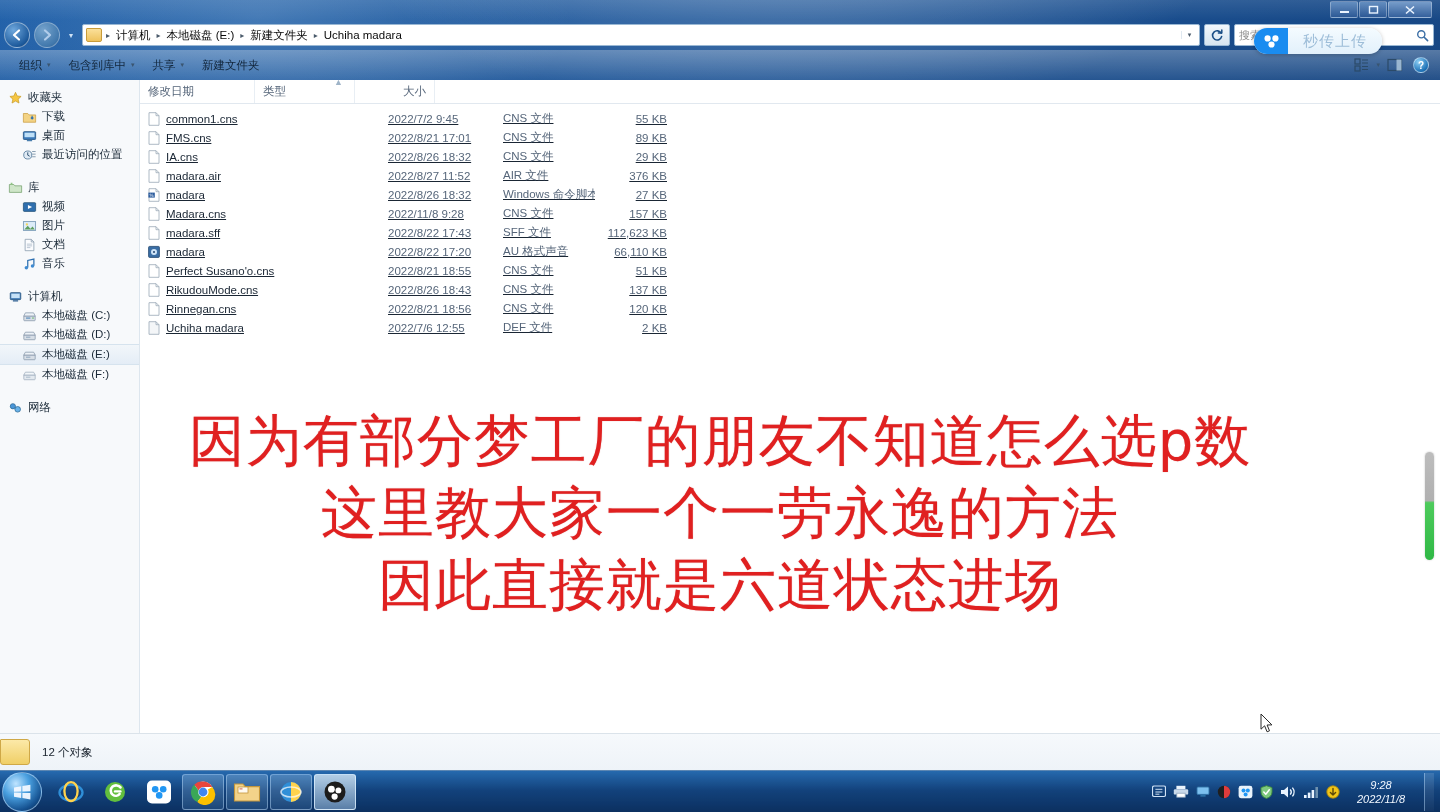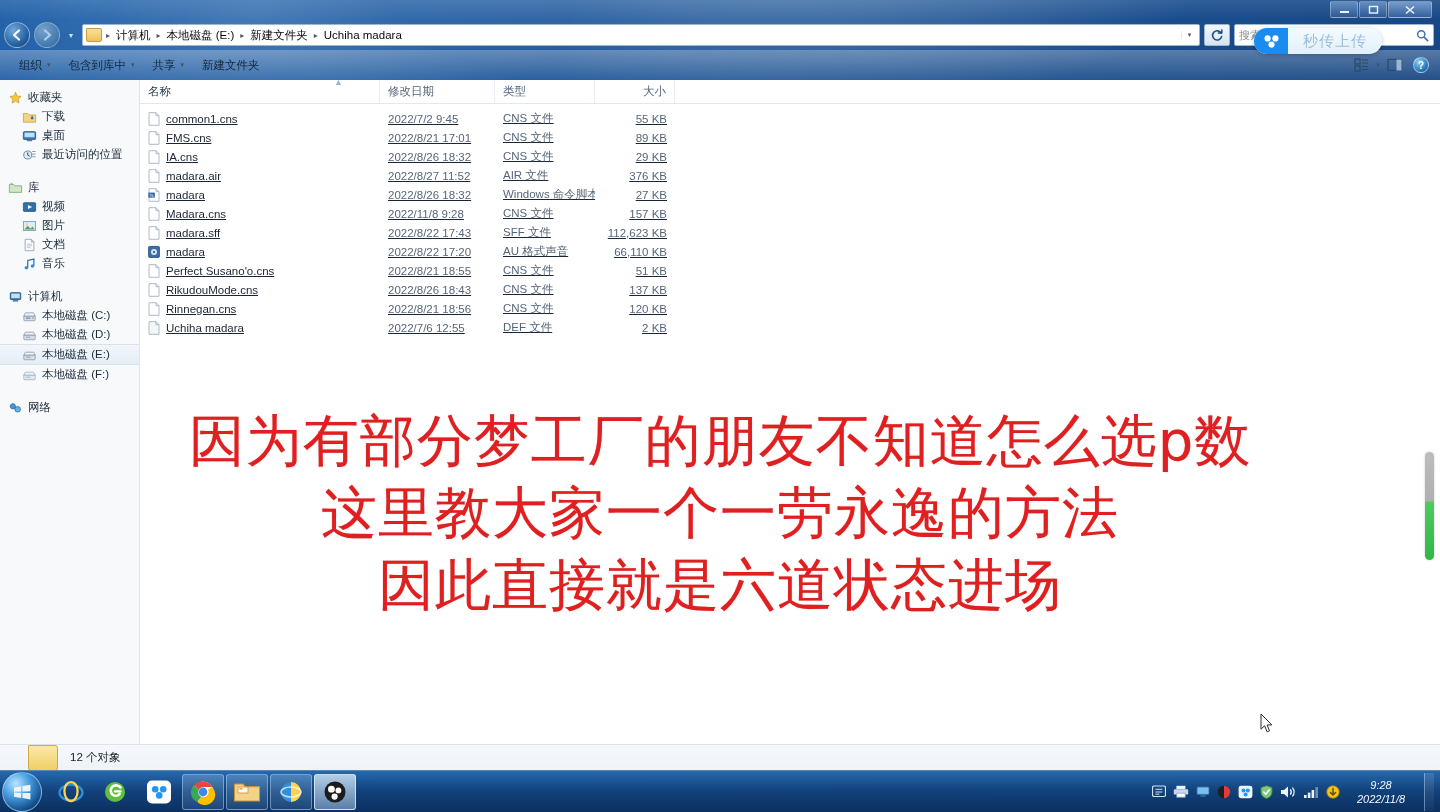--- a/index.html
+++ b/index.html
@@ -238,25 +238,25 @@
   .cell { padding: 0 8px; overflow: hidden; white-space: nowrap; }
   .c-name { width: 240px; display: flex; align-items: center; gap: 6px; }
   .c-date { width: 115px; color: #56667a; }
   .c-type { width: 100px; color: #56667a; }
   .c-size { width: 80px; text-align: right; color: #56667a; display:block; }
 
   .fileicon { width: 12px; height: 14px; flex: 0 0 auto; }
 
   
   .statusbar {
-    height: 26px; flex: 0 0 auto;
+    height: 37px; flex: 0 0 auto;
     border-top: 1px solid #dbe3ea;
     background: linear-gradient(180deg,#f6f9fc,#eef3f8);
     display: flex; align-items: center;
-    padding-left: 28px; gap: 12px;
+    padding-left: 0; gap: 12px;
     font-size: 11.5px; color: #17202b;
   }
   .status-folder {
     width: 30px; height: 26px;
     background: linear-gradient(180deg,#fce9a8,#f0cf67);
     border: 1px solid #cfa847; border-radius: 1px 3px 3px 3px;
   }
 
   
   #subtitles {
@@ -576,23 +576,20 @@
               <circle cx="10.5" cy="9.5" r="3.2" fill="#69b2e8" stroke="#23618f" stroke-width="0.8"></circle>
             </svg>
           <span>网络</span>
         </div>
       </div>
     </div>
 
     <div class="listpane">
 
       <div class="colhead">
-        <div class="ch c-name">
-            <span>名称</span>
-          </div>
         <div class="ch c-date">
             <span>修改日期</span>
           </div>
         <div class="ch c-type">
             <span>类型</span>
           </div>
         <div class="ch c-size">
             <span>大小</span>
           </div>
         <div class="ch c-rest"></div>

